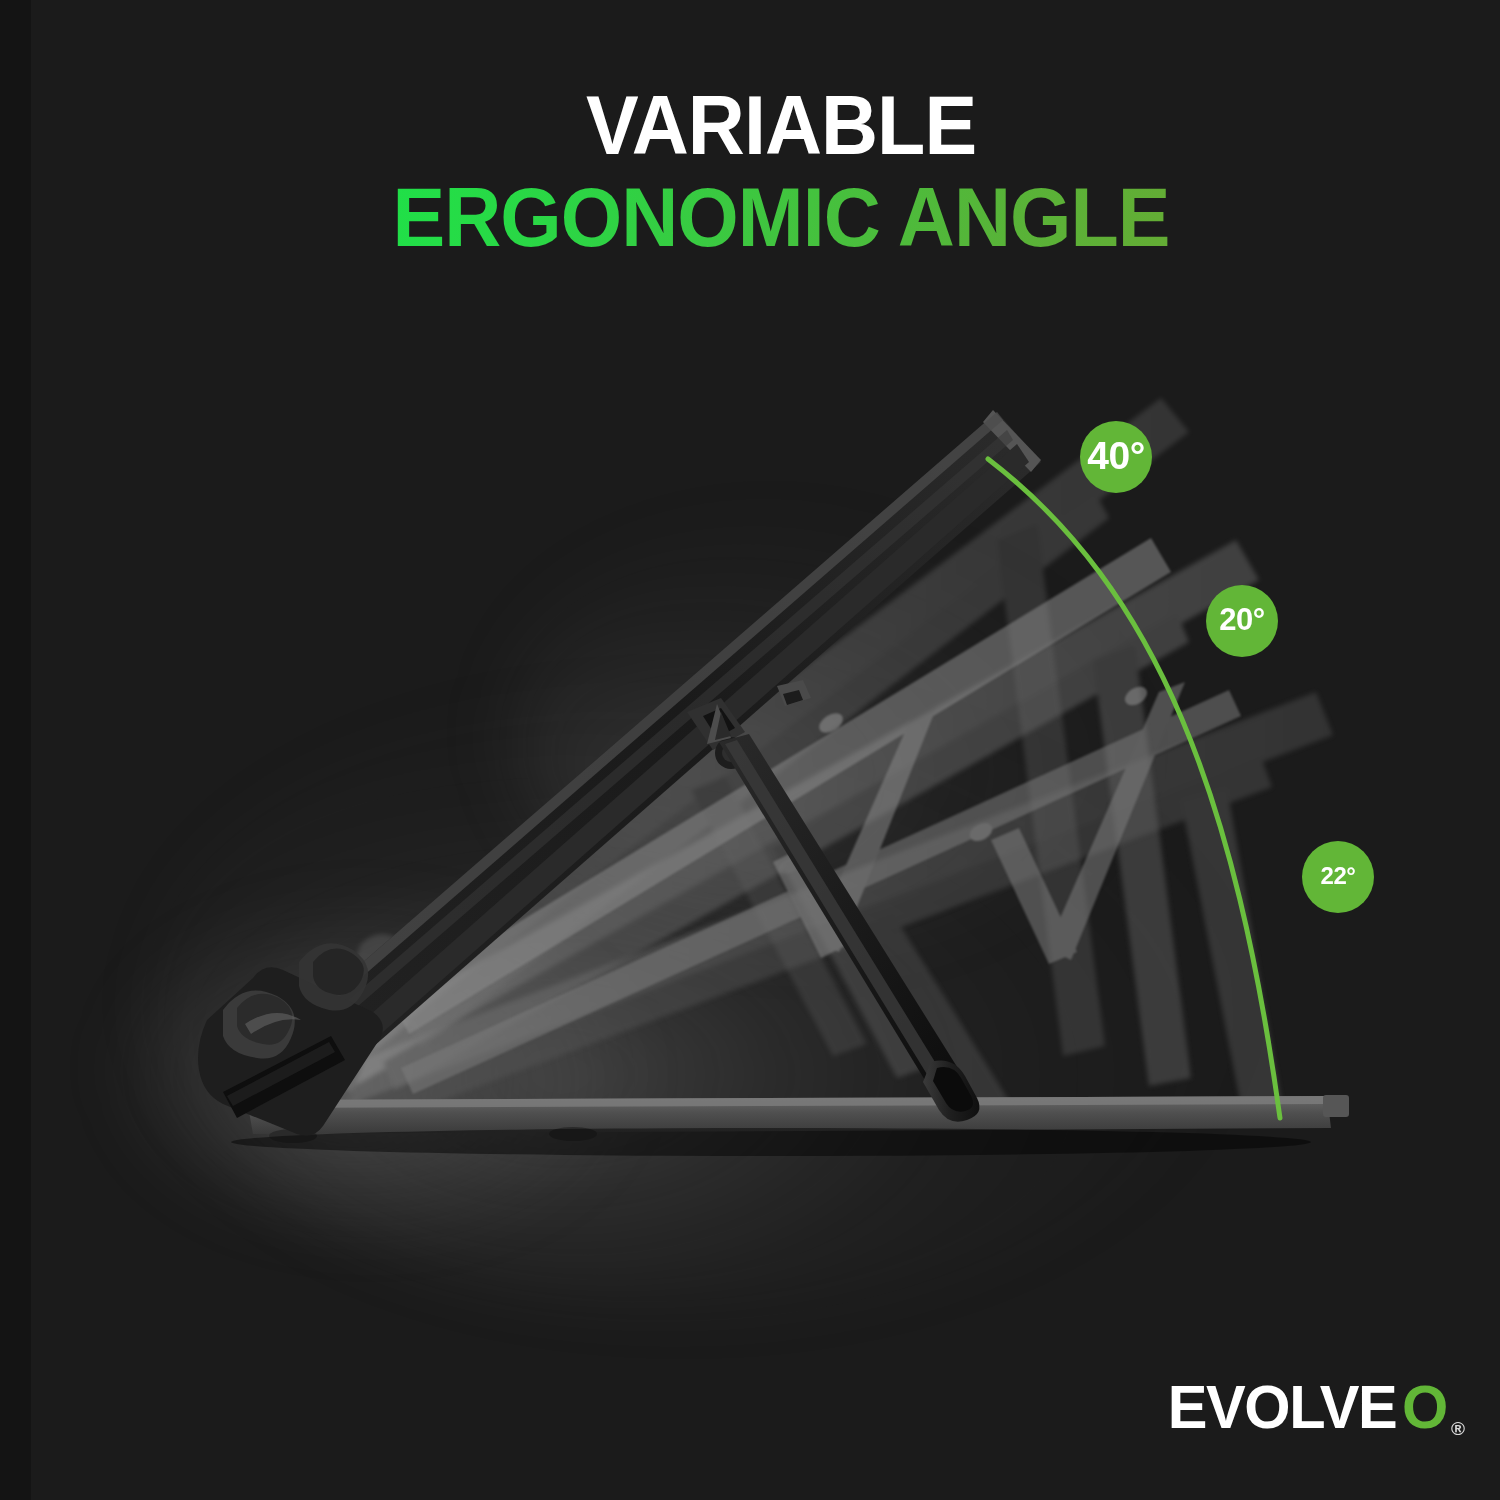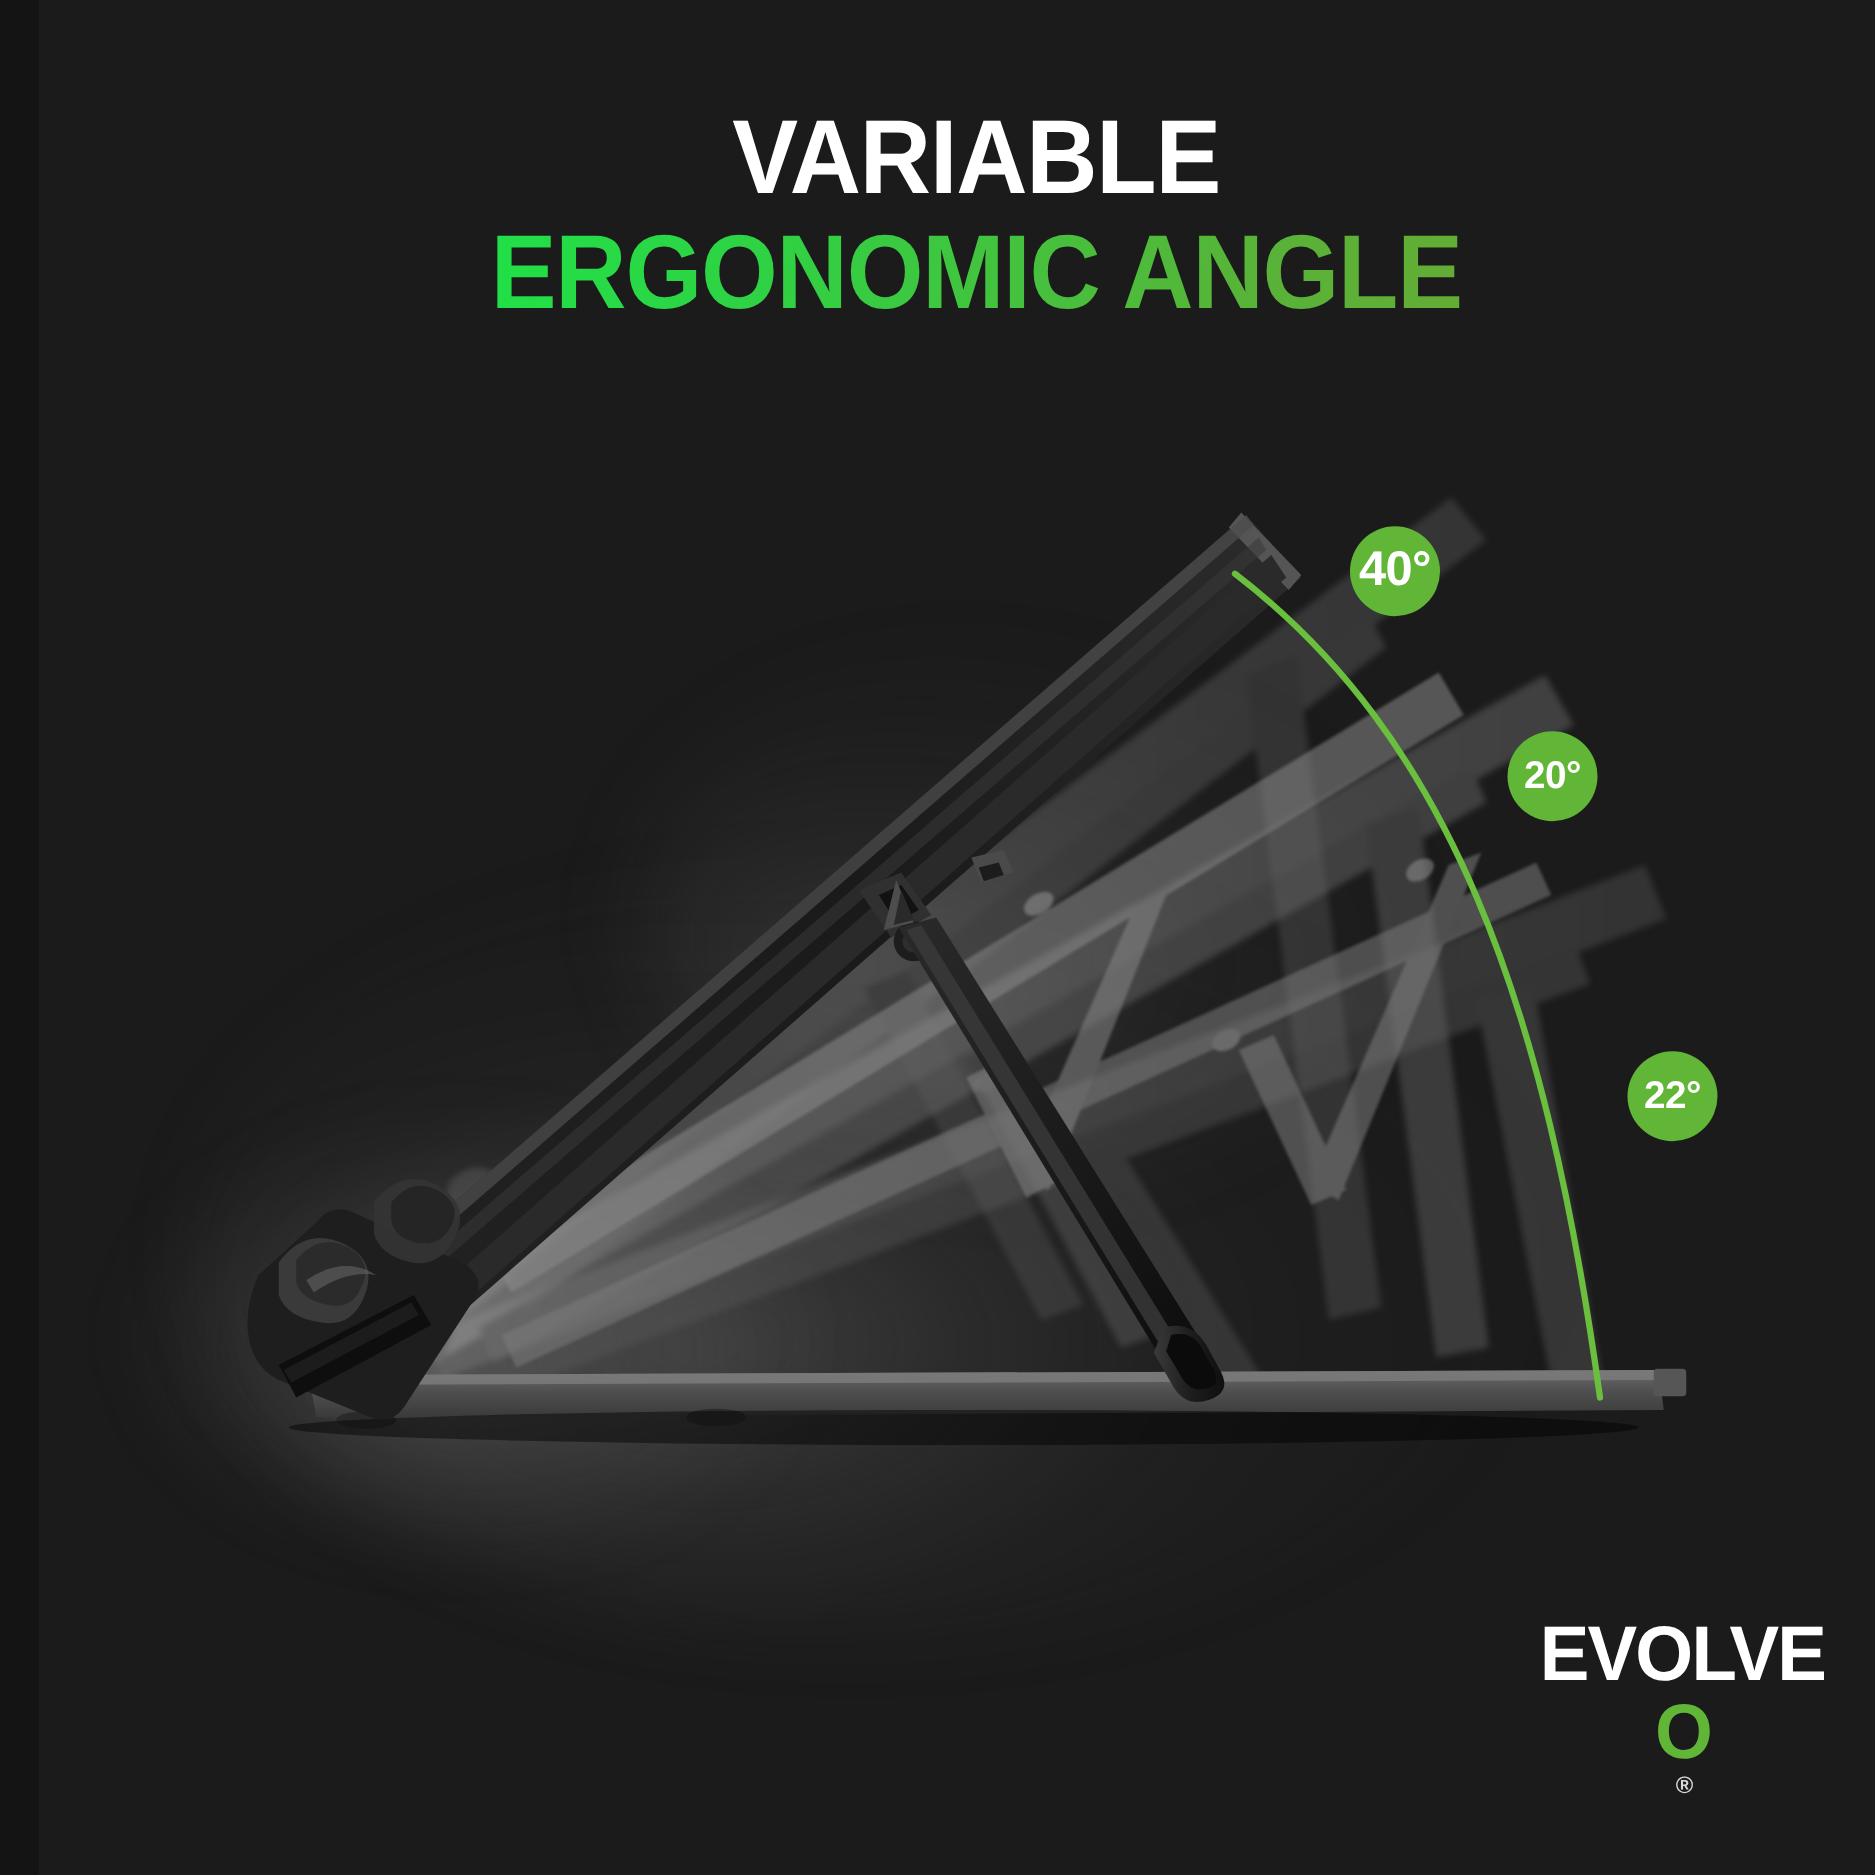--- a/index.html
+++ b/index.html
@@ -115,26 +115,25 @@
     z-index:35;
   }
   .badge span { transform:translateY(-1px); }
 
   
   .brand {
     position:absolute;
     right:66px; bottom:62px;
     z-index:45;
     display:flex;
-    align-items:center;
+    align-items:flex-end;
     font-weight:700;
     font-size:62px;
     letter-spacing:-1.5px;
     line-height:1;
-    flex-direction:column;
   }
   .brand-main { color:#ffffff; transform:scaleX(0.96); }
   .brand-o  { color:#62b637; transform:scaleX(0.96); }
   .brand-r  {
     color:#d8d8d8;
     font-size:19px;
     font-weight:700;
     margin-left:3px;
     margin-top:2px;
     letter-spacing:0;
@@ -341,16 +340,16 @@
     <span class="brand-o">O</span>
     <span class="brand-r">®</span>
   </div>
 
 <div class="badge" style="left: 1049px; top: 421px; width: 72px; height: 72px; background: rgb(98, 182, 55); font-size: 39px;">
       <span>40°</span>
     </div>
     <div class="badge" style="left: 1175px; top: 585px; width: 72px; height: 72px; background: rgb(98, 182, 55); font-size: 31px;">
       <span>20°</span>
     </div>
-    <div class="badge" style="left: 1271px; top: 841px; width: 72px; height: 72px; background: rgb(98, 182, 55); font-size: 31px;">
+    <div class="badge" style="left: 1271px; top: 841px; width: 72px; height: 72px; background: rgb(98, 182, 55); font-size: 24px;">
       <span>22°</span>
     </div>
   </div>
 
 </body></html>

